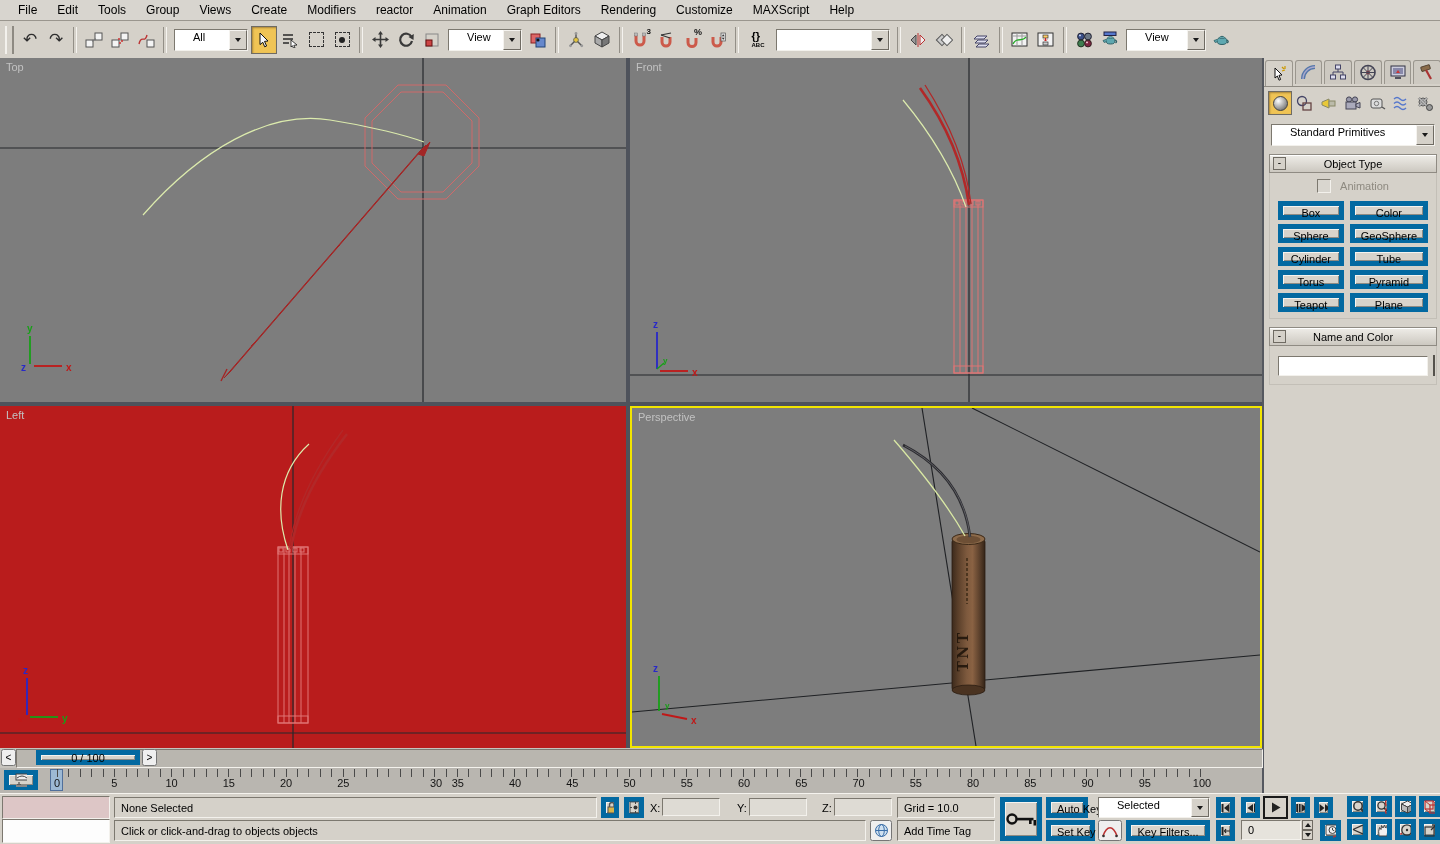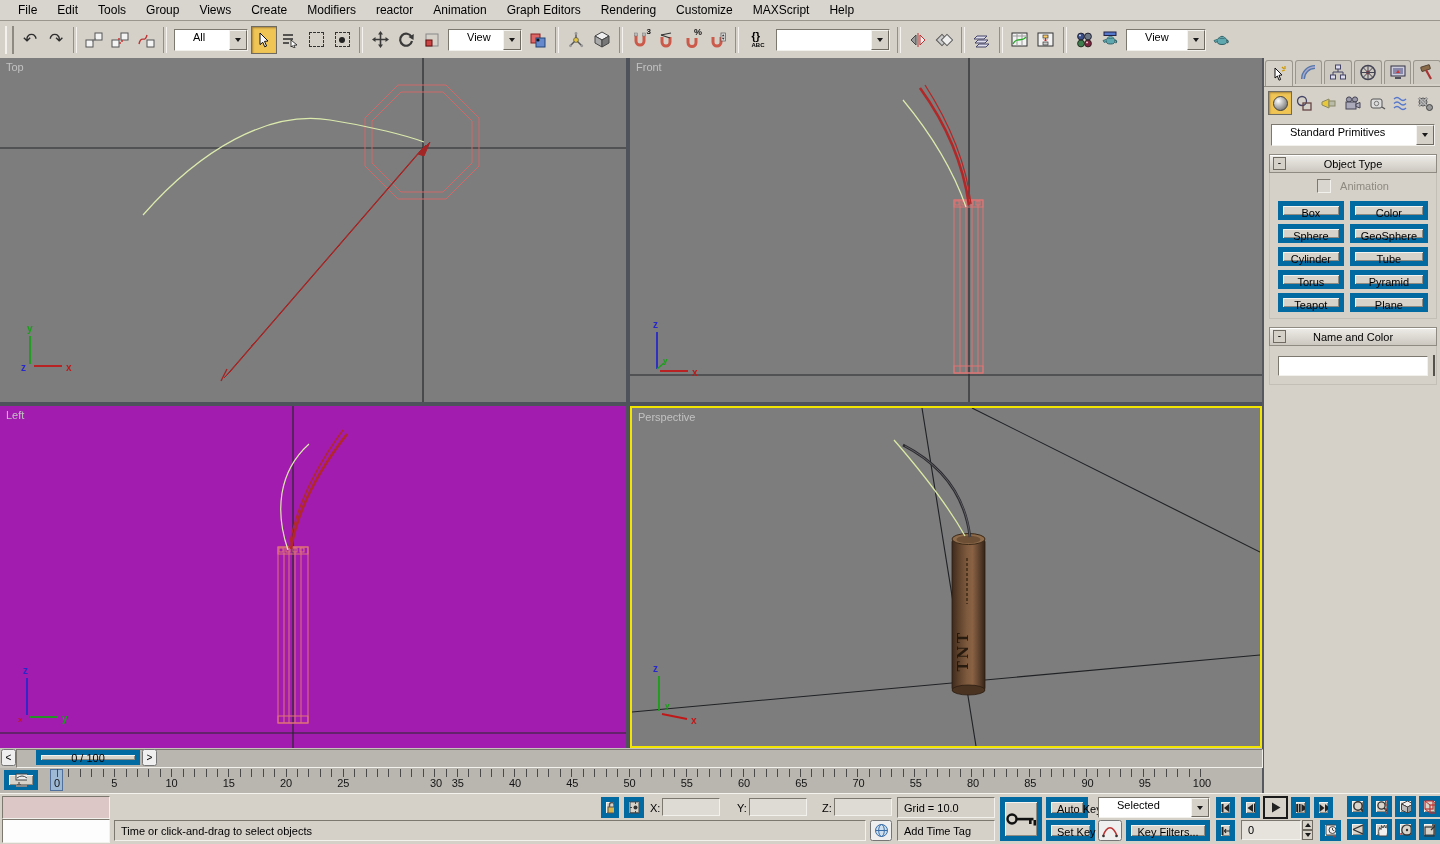--- a/index.html
+++ b/index.html
@@ -386,21 +386,21 @@
         <line x1="27" y1="274" x2="27" y2="311" stroke="#2828c8" stroke-width="1.8"></line>
         <line x1="30" y1="313" x2="58" y2="313" stroke="#c01818" stroke-width="1.8"></line>
         <line x1="27" y1="311" x2="34" y2="305" stroke="#18a018" stroke-width="1.4"></line>
         <text x="23" y="270" fill="#2828c8">z</text>
         <text x="62" y="318" fill="#c01818">x</text>
         <text x="33" y="305" fill="#18a018" font-size="8">y</text>
       </g>
     </svg>
   </div>
 
-  <div class="vp" style="left: 0px; top: 348px; width: 626px; height: 416px; background: #a21caf;">
+  <div class="vp" style="left: 0px; top: 348px; width: 626px; height: 416px; background: #b91c1c;">
     <span class="vp-label">Left</span>
     <svg width="626" height="342">
       <line x1="293" y1="0" x2="293" y2="342" stroke="#26282c" stroke-width="1.2"></line>
       <line x1="0" y1="327" x2="626" y2="327" stroke="#26282c" stroke-width="1.2"></line>
       <g stroke="#e07474" fill="none">
         <rect x="278" y="141" width="30" height="176"></rect>
         <line x1="284" y1="141" x2="284" y2="317"></line>
           <line x1="289" y1="141" x2="289" y2="317"></line>
         <line x1="295" y1="141" x2="295" y2="317"></line>
           <line x1="301" y1="141" x2="301" y2="317"></line>
@@ -654,20 +654,23 @@
       <span class="tick-label" style="left: 1087.5px;">90</span>
       <span class="tick-label" style="left: 1144.75px; text-align: right;">95</span>
       <span class="tick-label" style="left: 1202px;">100</span>
     </div>
 </div>
 
 <div class="statusbar">
   <div class="listener-pink"></div>
   <div class="listener-white"></div>
 
+  <div class="sfield" style="left:114px;top:3px;width:483px;height:21px">
+    <span>None Selected</span>
+  </div>
   <button class="pbtn btn3" style="left:601px;top:3px;width:18px;height:21px">
       <svg width="12" height="13">
         <rect x="2" y="6" width="8" height="6" fill="#d9b44a" stroke="#555"></rect>
         <path d="M3.5 6 V4 a2.5 2.5 0 0 1 5 0 V6" fill="none" stroke="#555" stroke-width="1.4"></path>
       </svg>
     </button>
   <button class="pbtn btn3" style="left:624px;top:3px;width:20px;height:21px">
       <svg width="13" height="13">
         <rect x="1" y="1" width="11" height="11" fill="none" stroke="#444"></rect>
         <circle cx="6.5" cy="6.5" r="2" fill="#333"></circle>
@@ -683,21 +686,21 @@
   <span class="lbl" style="left:737px;top:8px">Y:</span>
   <input class="coord" style="left: 749px; top: 4px;" type="text">
   <span class="lbl" style="left:822px;top:8px">Z:</span>
   <input class="coord" style="left: 834px; top: 4px;" type="text">
 
   <div class="sfield" style="left:897px;top:3px;width:98px;height:21px">
     <span>Grid = 10.0</span>
   </div>
 
   <div class="sfield" style="left:114px;top:26px;width:752px;height:21px">
-    <span>Time or click-and-drag to select objects</span>
+    <span>Click or click-and-drag to objects objects</span>
   </div>
   <button class="pbtn" style="left:870px;top:26px;width:22px;height:21px">
       <svg width="15" height="15">
         <circle cx="7.5" cy="7.5" r="6" fill="#cfe0f0" stroke="#3a6ea8"></circle>
         <ellipse cx="7.5" cy="7.5" rx="2.8" ry="6" fill="none" stroke="#3a6ea8"></ellipse>
         <line x1="1.5" y1="7.5" x2="13.5" y2="7.5" stroke="#3a6ea8"></line>
       </svg>
     </button>
   <div class="sfield" style="left:897px;top:26px;width:98px;height:21px">
     <span>Add Time Tag</span>

